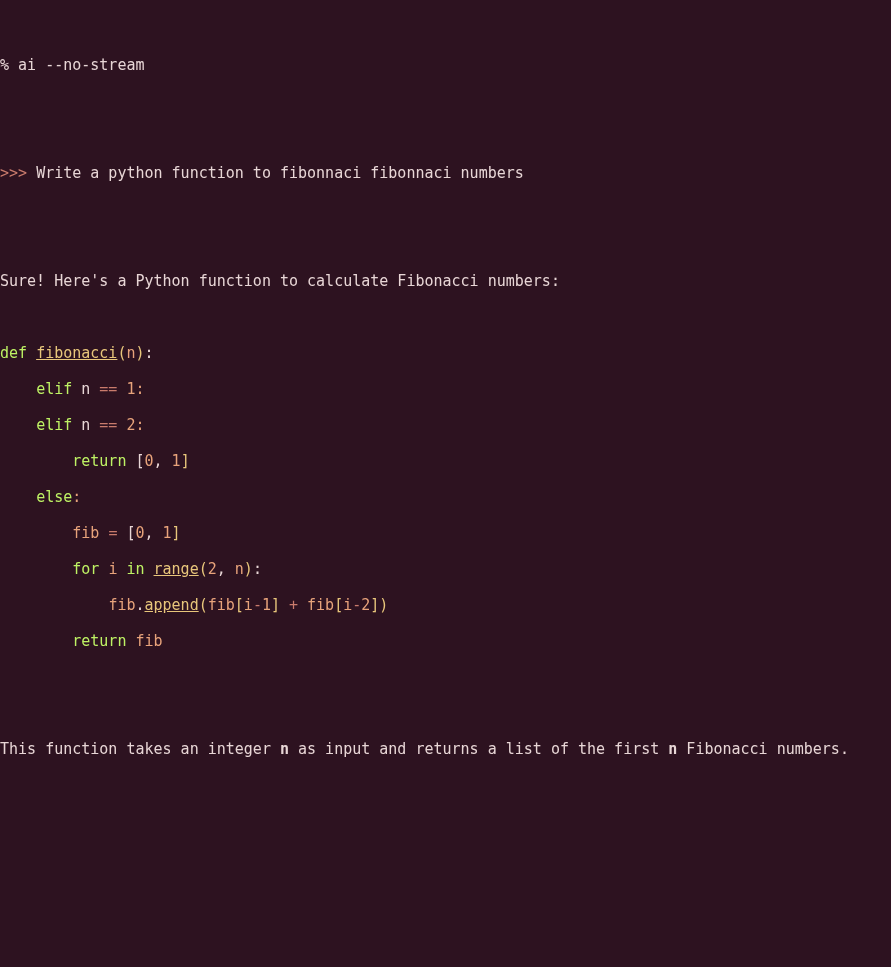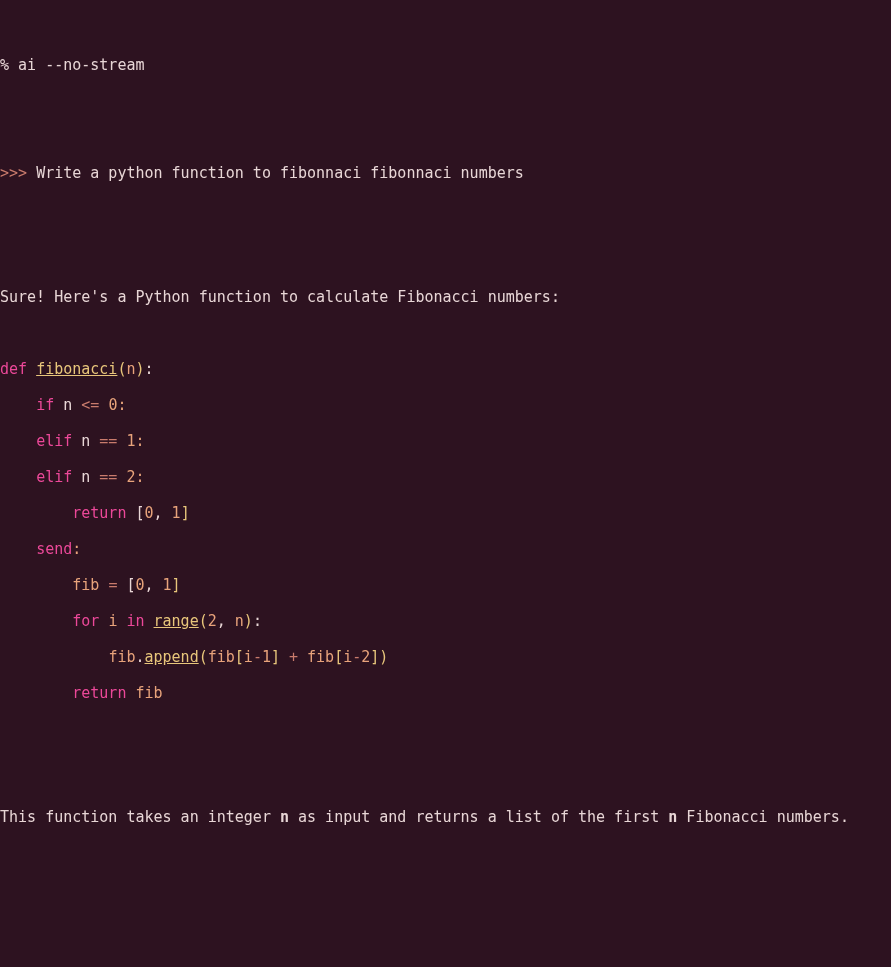--- a/index.html
+++ b/index.html
@@ -14,22 +14,22 @@
     height: 967px;
     overflow: hidden;
     white-space: pre;
   }
   .term {
     padding: 0;
   }
   .line { display: block; }
   .prompt-pct { color: #e8d6d6; }
   .prompt-gt { color: #c97b6c; }
-  .txt { color: #e8d6d6; margin-top: 16px; }
-  .kw { color: #ec4899; }      
+  .txt { color: #e8d6d6; }
+  .kw { color: #bef264; }      
   .fn { color: #e8c67b; text-decoration: underline; }      
   .paren { color: #e8c67b; }   
   .op { color: #c97b6c; }      
   .num { color: #e8a37b; }
   .br { color: #e8d6d6; }      
   .br-y { color: #e8c67b; }    
   .punct { color: #e8d6d6; }   
   .punct-o { color: #e8a37b; } 
   .id { color: #e8d6d6; }
   .id-o { color: #e8a37b; }    
@@ -41,25 +41,24 @@
 
 <div class="term"><span class="line"><span class="prompt-pct">%</span> <span class="txt">ai --no-stream</span></span>
 <span class="line"> </span>
 <span class="line"> </span>
 <span class="line"><span class="prompt-gt">&gt;&gt;&gt;</span> <span class="txt">Write a python function to fibonnaci fibonnaci numbers</span></span>
 <span class="line"> </span>
 <span class="line"> </span>
 <span class="line txt">Sure! Here's a Python function to calculate Fibonacci numbers:</span>
 <span class="line"> </span>
 <span class="line"><span class="kw">def</span> <span class="fn">fibonacci</span><span class="paren">(</span><span class="id-o">n</span><span class="paren">)</span><span class="punct">:</span></span>
-<span class="line">    <span class="kw">if</span> <span class="id">n</span> <span class="op">&lt;=</span> <span class="num">0</span><span class="punct-o">:</span></span>
 <span class="line">    <span class="kw">elif</span> <span class="id">n</span> <span class="op">==</span> <span class="num">1</span><span class="punct-o">:</span></span>
 <span class="line">    <span class="kw">elif</span> <span class="id">n</span> <span class="op">==</span> <span class="num">2</span><span class="punct-o">:</span></span>
 <span class="line">        <span class="kw">return</span> <span class="br">[</span><span class="num">0</span><span class="punct">,</span> <span class="num">1</span><span class="br-y">]</span></span>
-<span class="line">    <span class="kw">send</span><span class="punct-o">:</span></span>
+<span class="line">    <span class="kw">else</span><span class="punct-o">:</span></span>
 <span class="line">        <span class="id-o">fib</span> <span class="op">=</span> <span class="br">[</span><span class="num">0</span><span class="punct">,</span> <span class="num">1</span><span class="br-y">]</span></span>
 <span class="line">        <span class="kw">for</span> <span class="id-o">i</span> <span class="kw">in</span> <span class="fn">range</span><span class="paren">(</span><span class="num">2</span><span class="punct">,</span> <span class="id-o">n</span><span class="paren">)</span><span class="punct">:</span></span>
 <span class="line">            <span class="id-o">fib</span><span class="punct">.</span><span class="fn">append</span><span class="paren">(</span><span class="id-o">fib</span><span class="br-y">[</span><span class="id-o">i</span><span class="op">-</span><span class="num">1</span><span class="br-y">]</span> <span class="op">+</span> <span class="id-o">fib</span><span class="br-y">[</span><span class="id-o">i</span><span class="op">-</span><span class="num">2</span><span class="br-y">]</span><span class="paren">)</span></span>
 <span class="line">        <span class="kw">return</span> <span class="id-o">fib</span></span>
 <span class="line"> </span>
 <span class="line"> </span>
 <span class="line txt"><span>This function takes an integer </span><span class="bold">n</span><span> as input and returns a list of the first </span><span class="bold">n</span><span> Fibonacci numbers.</span></span>
 <span class="line"> </span>
 <span class="line"> </span>
 

